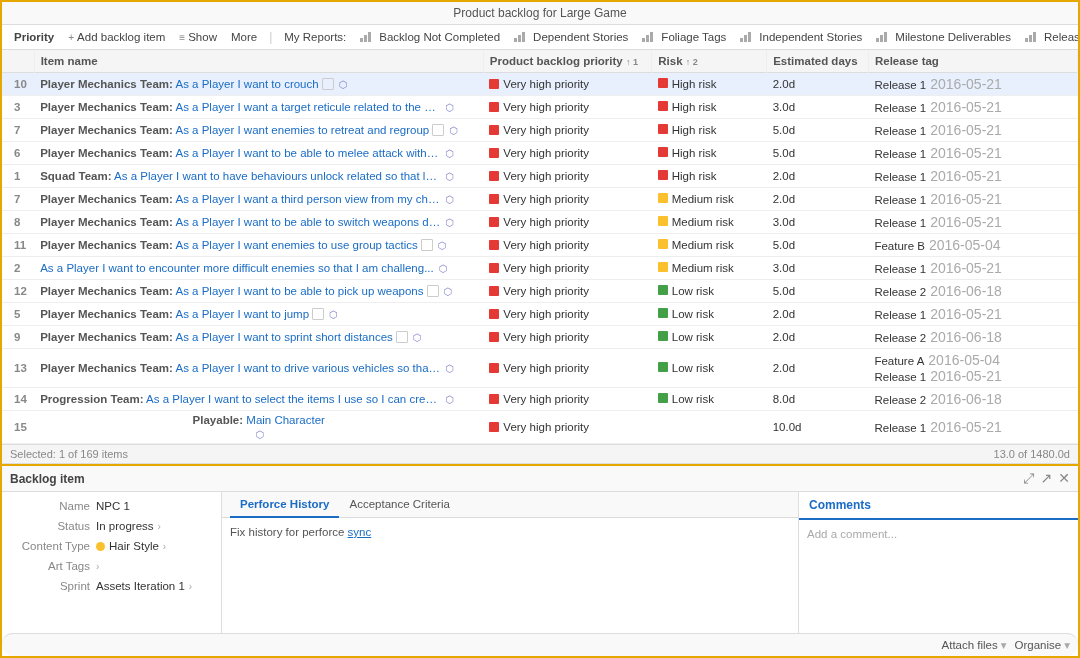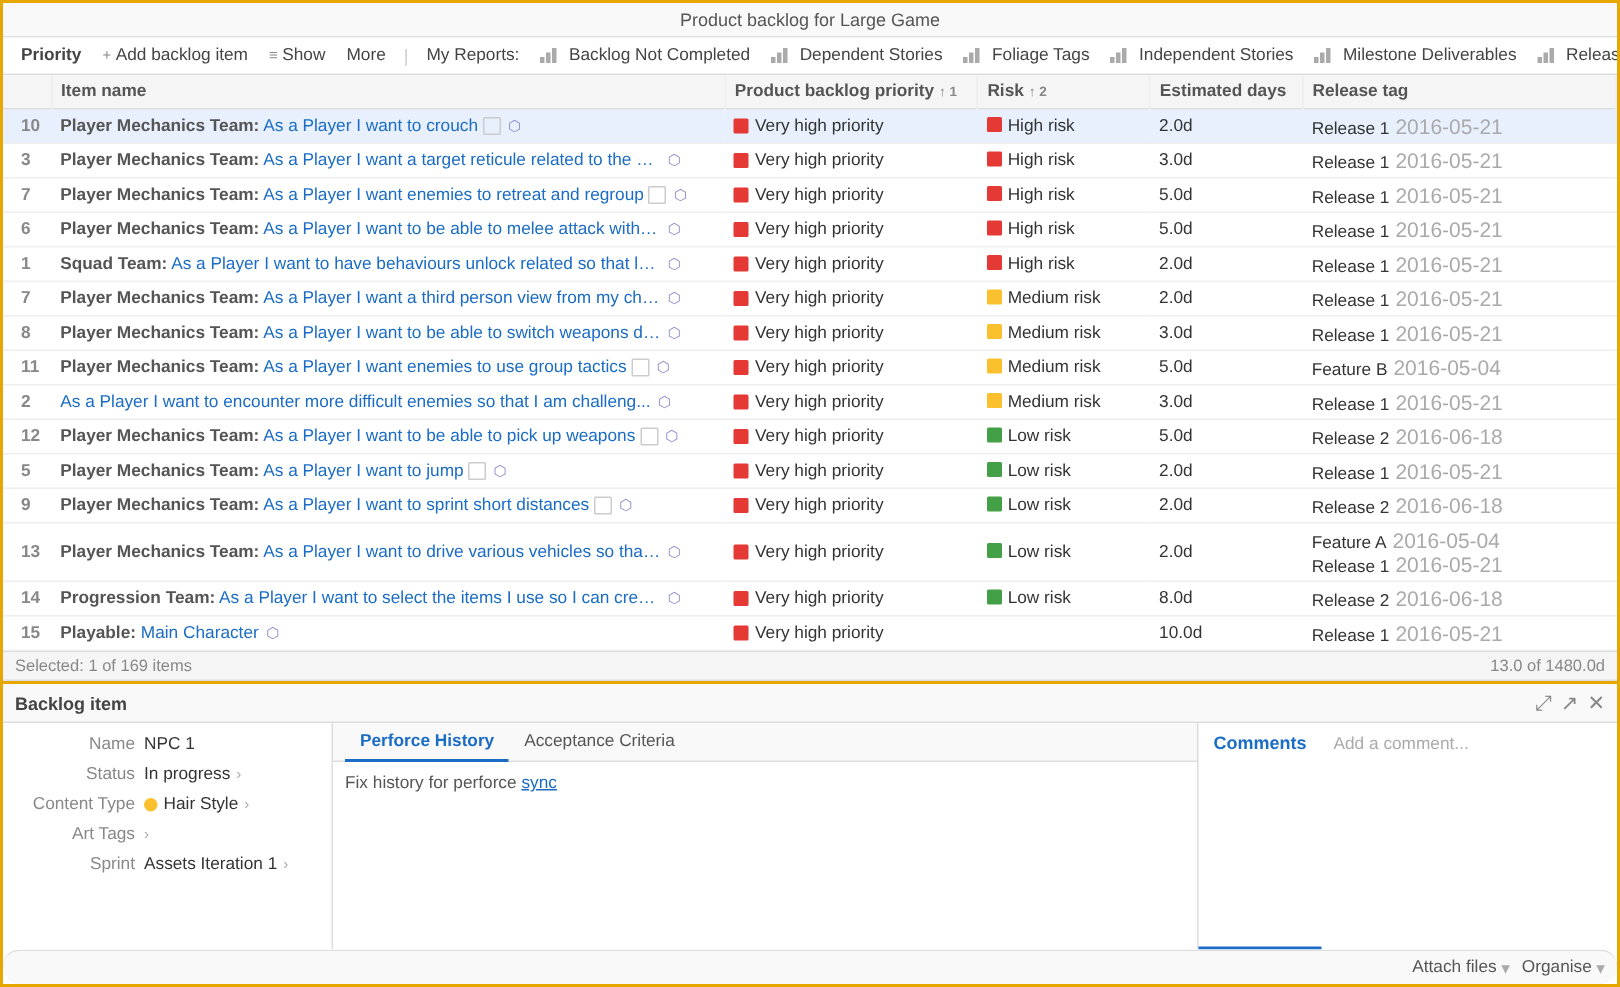--- a/index.html
+++ b/index.html
@@ -216,21 +216,21 @@
       padding: 8px;
       font-size: 11.5px;
       color: #555;
       flex: 1;
     }
     .tab-content a { color: #1a6cc5; text-decoration: underline; }
     .comments-panel {
       width: 280px;
       border-left: 1px solid #ddd;
       display: flex;
-      flex-direction: row;
+      flex-direction: column;
       flex-shrink: 0;
     }
     .comments-header {
       padding: 6px 10px;
       border-bottom: 1px solid #ddd;
       font-weight: 600;
       font-size: 12px;
       color: #1a6cc5;
       border-bottom: 2px solid #1a6cc5;
     }
@@ -698,21 +698,21 @@
                   <span class="sq-green"></span>
                   <span>Low risk</span>
                 </div>
               </td>
       <td>8.0d</td>
       <td><span class="release-tag">Release 2</span><span class="release-date">2016-06-18</span></td>
     </tr>
             <tr>
       <td class="num-col">15</td>
       <td>
-        <div style="display:flex;align-items:center;gap:3px;">
+        <div style="display:flex;align-items:center;gap:3px;flex-direction:column;">
           <span class="item-name"><strong>Playable:</strong> <span>Main Character</span></span>
 
           <span class="link-icon">⬡</span>
         </div>
       </td>
       <td>
         <div class="priority-cell">
           <span class="sq-red"></span>
           <span>Very high priority</span>
         </div>

